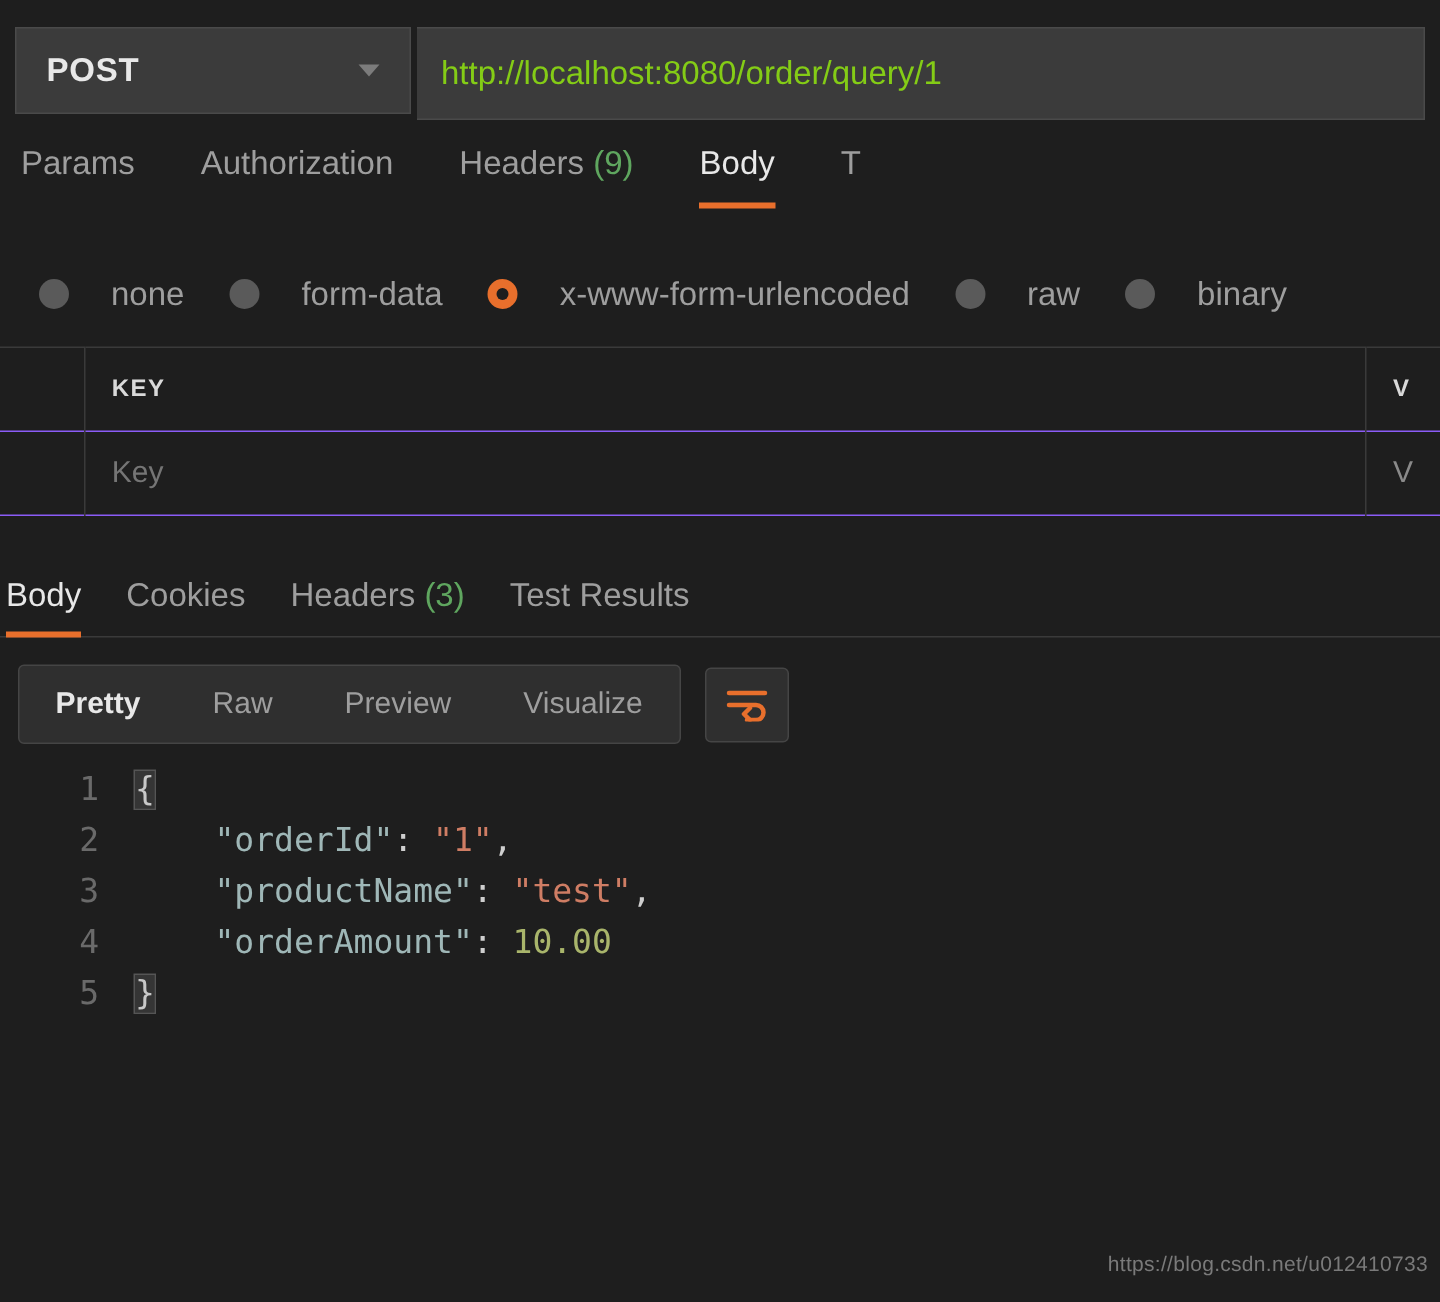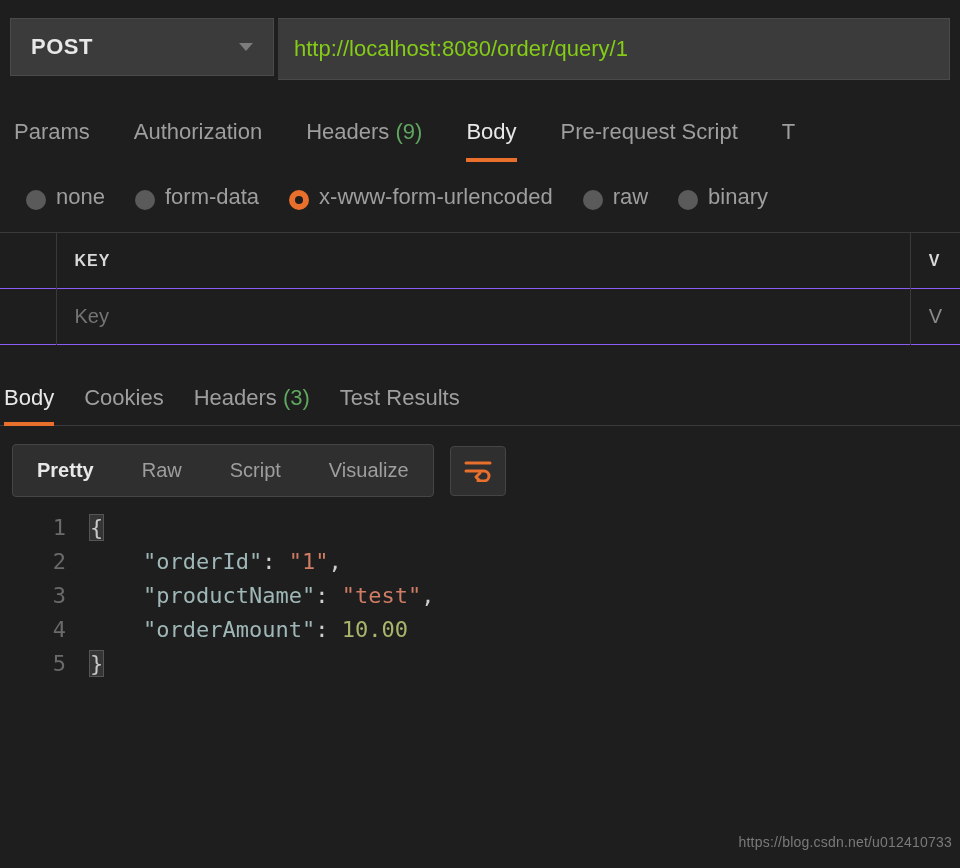--- a/index.html
+++ b/index.html
@@ -51,21 +51,21 @@
     color: #84cc16;
     font-size: 22px;
     padding: 11px 16px;
     outline: none;
   }
 
   
   .req-tabs {
     display: flex;
     gap: 44px;
-    padding: 39px 14px 0 14px;
+    padding: 16px 14px 0 14px;
     font-size: 22px;
     color: #9e9e9e;
     border-bottom: 1px solid #1e1e1e;
   }
   .req-tab {
     padding-bottom: 16px;
     cursor: pointer;
     position: relative;
   }
   .req-tab.active {
@@ -85,23 +85,24 @@
   .body-types {
     display: flex;
     gap: 30px;
     padding: 22px 18px 22px 26px;
     font-size: 22px;
     color: #9e9e9e;
     align-items: center;
   }
   .radio-item {
     display: flex;
-    align-items: flex-end;
-    gap: 10px;
-    cursor: pointer;
+    align-items: center;
+    gap: 28px;
+    cursor: pointer;
+    margin-top: 22px;
   }
   .radio-dot {
     width: 20px; height: 20px;
     border-radius: 50%;
     background: #5a5a5a;
     display: inline-block;
     position: relative;
   }
   .radio-item.selected .radio-dot {
     background: #e86f2c;
@@ -252,21 +253,20 @@
 </div>
 
 <div class="req-tabs">
   <div class="req-tab">Params</div>
   <div class="req-tab">Authorization</div>
   <div class="req-tab">
     <span>Headers</span>
     <span class="count-green">(9)</span>
   </div>
   <div class="req-tab active">Body</div>
-  <div class="req-tab">Pre-request Script</div>
   <div class="req-tab trail">T</div>
 </div>
 
 <div class="body-types">
   <div class="radio-item">
     <span class="radio-dot"></span>
     <span>none</span>
   </div>
   <div class="radio-item">
     <span class="radio-dot"></span>
@@ -314,21 +314,21 @@
       <span class="count-green">(3)</span>
     </div>
     <div class="resp-tab">Test Results</div>
   </div>
 </div>
 
 <div class="resp-toolbar">
   <div class="seg">
     <div class="seg-btn active">Pretty</div>
     <div class="seg-btn">Raw</div>
-    <div class="seg-btn">Script</div>
+    <div class="seg-btn">Preview</div>
     <div class="seg-btn">Visualize</div>
   </div>
   <div class="wrap-btn">
     <svg width="28" height="22" viewBox="0 0 28 22">
       <path d="M2 3 H26" stroke="#e86f2c" stroke-width="3" stroke-linecap="round"></path>
       <path d="M2 11 H20 A5 5 0 0 1 20 21 H14" fill="none" stroke="#e86f2c" stroke-width="3" stroke-linecap="round"></path>
       <path d="M16 17 L12 21 L16 25" fill="none" stroke="#e86f2c" stroke-width="3" stroke-linecap="round" stroke-linejoin="round" transform="translate(0,-4)"></path>
     </svg>
   </div>
 </div>

